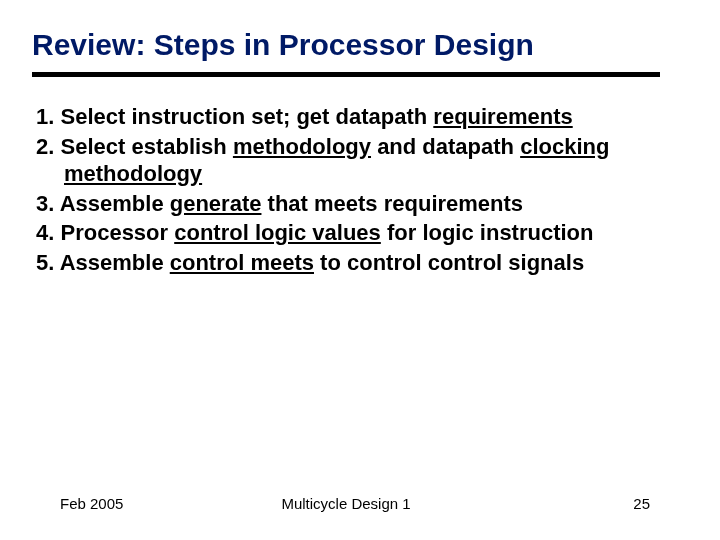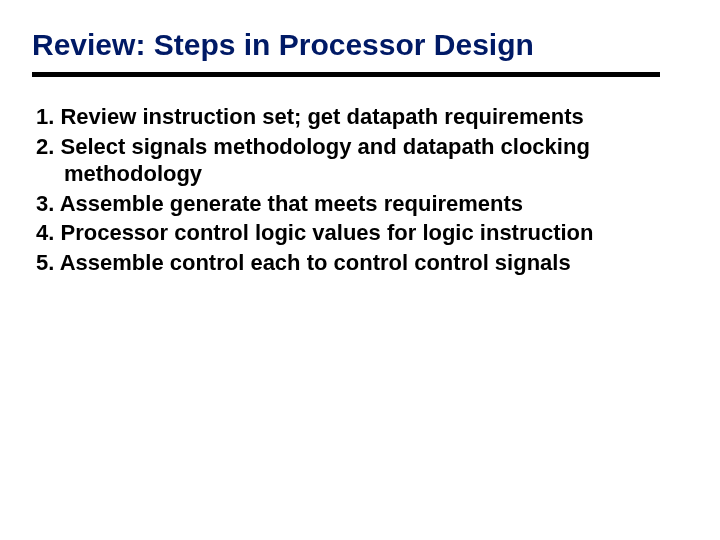--- a/index.html
+++ b/index.html
@@ -42,21 +42,21 @@
     font-weight: bold;
     color: #000;
     line-height: 1.25;
     padding-left: 28px;
     text-indent: -28px;
     margin-bottom: 2px;
   }
   ol.steps > li::before {
     content: counter(step) ". ";
   }
-  .u { }
+  .u { text-decoration: underline; }
   .footer {
     position: absolute;
     bottom: 28px;
     left: 0;
     right: 0;
     padding: 0 42px 0 60px;
     display: flex;
     justify-content: space-between;
     align-items: baseline;
     font-size: 15px;
@@ -64,20 +64,25 @@
   }
   .footer .center { position: absolute; left: 50%; transform: translateX(-50%); }
 </style>
 </head>
 <body>
 
 <div class="slide">
   <div class="title">Review: Steps in Processor Design</div>
   <hr class="rule">
   <ol class="steps">
-    <li><span>Review instruction set; get datapath </span><span class="u">requirements</span></li>
-    <li><span>Select signals </span><span class="u">methodology</span><span> and datapath </span><span class="u">clocking methodology</span></li>
+    <li><span>Select instruction set; get datapath </span><span class="u">requirements</span></li>
+    <li><span>Select establish </span><span class="u">methodology</span><span> and datapath </span><span class="u">clocking methodology</span></li>
     <li><span>Assemble </span><span class="u">generate</span><span> that meets requirements</span></li>
     <li><span>Processor </span><span class="u">control logic values</span><span> for logic instruction</span></li>
-    <li><span>Assemble </span><span class="u">control each</span><span> to control control signals</span></li>
+    <li><span>Assemble </span><span class="u">control meets</span><span> to control control signals</span></li>
   </ol>
 
+  <div class="footer">
+    <span>Feb 2005</span>
+    <span class="center">Multicycle Design 1</span>
+    <span>25</span>
+  </div>
 </div>
 
 </body></html>

